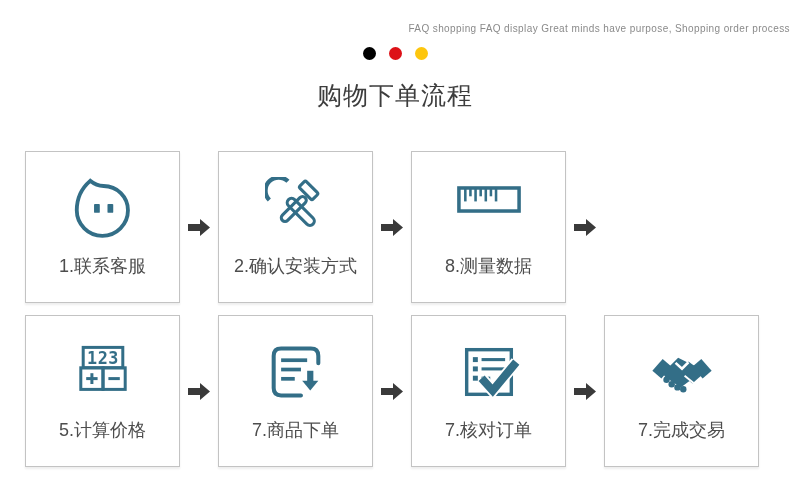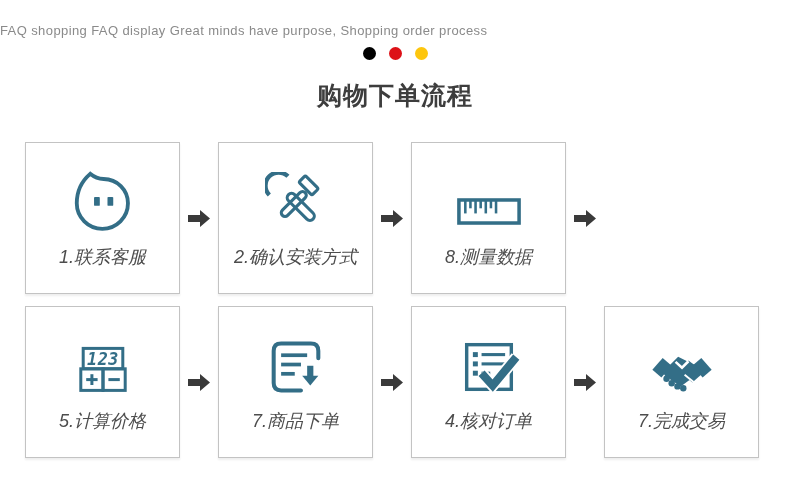--- a/index.html
+++ b/index.html
@@ -11,42 +11,42 @@
     --arrow:#3a3a3a;
   }
   *{margin:0;padding:0;box-sizing:border-box;}
   html,body{background:#fff;}
   body{
     width:790px;height:487px;position:relative;overflow:hidden;
     font-family:"Liberation Sans","DejaVu Sans",sans-serif;
   }
   .tagline{
     position:absolute;top:23px;left:0;width:100%;
-    text-align:left;font-size:13px;letter-spacing:.4px;
+    text-align:right;font-size:10px;letter-spacing:.4px;
     color:var(--tagline-text);
   }
   .dots{
     position:absolute;top:47px;left:0;width:100%;
     display:flex;justify-content:center;gap:13px;
   }
   .dot{width:13px;height:13px;border-radius:50%;display:inline-block;}
   .title{
     position:absolute;top:79px;left:0;width:100%;
-    text-align:center;font-size:25px;font-weight:700;letter-spacing:1px;
+    text-align:center;font-size:25px;font-weight:400;letter-spacing:1px;
     color:var(--title-text);
   }
-  .grid{position:absolute;top:142px;left:25px;width:740px;font-style:italic;}
+  .grid{position:absolute;top:151px;left:25px;width:740px;}
   .row{display:flex;margin-bottom:12px;}
   .box{
     width:155px;height:152px;border:1px solid var(--box-border);
     background:#fff;display:flex;flex-direction:column;
     align-items:center;justify-content:center;
     box-shadow:0 2px 2px rgba(0,0,0,.07);
   }
-  .icon{height:66px;display:flex;align-items:flex-end;justify-content:center;margin-bottom:11px;}
+  .icon{height:66px;display:flex;align-items:flex-start;justify-content:center;margin-bottom:11px;}
   .icon svg .s{stroke:var(--icon-color);fill:none;}
   .icon svg .f{fill:var(--icon-color);stroke:none;}
   .icon svg .w{stroke:#fff;fill:none;}
   .icon svg text{fill:var(--icon-color);font-family:"DejaVu Sans Mono","Liberation Mono",monospace;font-weight:bold;}
   .label{font-size:18px;color:var(--label-text);white-space:nowrap;}
   .arrow-cell{width:38px;display:flex;align-items:center;justify-content:center;}
   .arrow-cell svg{display:block;}
   .arrow-cell polygon{fill:var(--arrow);}
 </style>
 </head>
@@ -182,21 +182,21 @@
           <rect class="f" x="24" y="26" width="8" height="8"></rect>
           <rect class="f" x="24" y="41" width="8" height="8"></rect>
           <rect class="f" x="24" y="56" width="8" height="8"></rect>
           <line class="s" stroke-width="5" x1="38" y1="30" x2="76" y2="30"></line>
           <line class="s" stroke-width="5" x1="38" y1="45" x2="76" y2="45"></line>
           <line class="s" stroke-width="5" x1="38" y1="60" x2="52" y2="60"></line>
           <polyline class="w" stroke-width="19" points="38,60 56,80 94,34"></polyline>
           <polyline class="s" stroke-width="13" points="38,60 56,80 94,34"></polyline>
         </svg>
       </div>
-      <div class="label">4.核对订单</div>
+      <div class="label">7.核对订单</div>
     </div>
 
     <div class="arrow-cell">
       <svg width="22" height="19" viewBox="0 0 22 19">
           <polygon points="0,6 12,6 12,1 22,9.5 12,18 12,13 0,13"></polygon>
         </svg>
     </div>
 
     <div class="box">
       <div class="icon">

